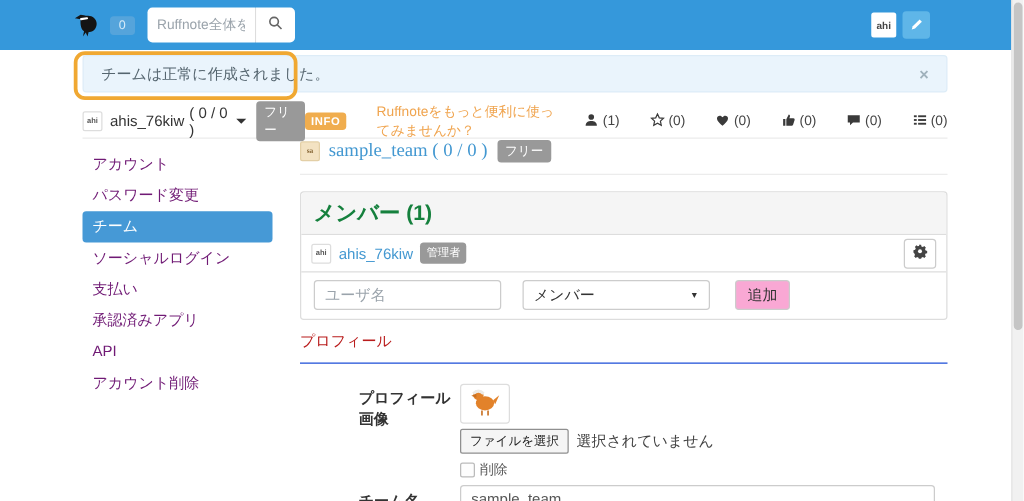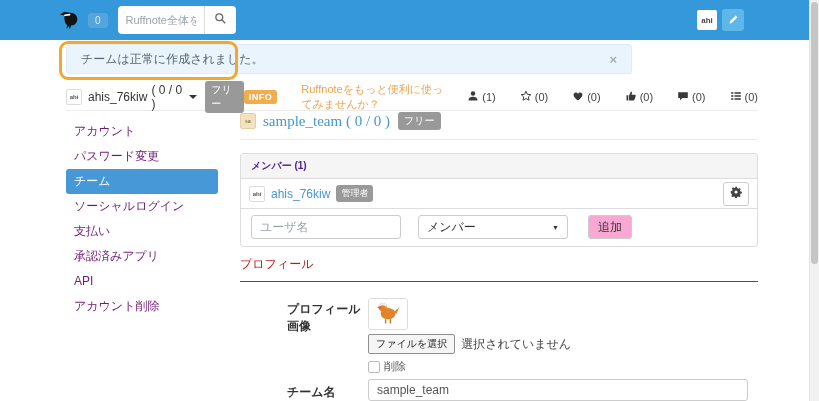--- a/index.html
+++ b/index.html
@@ -24,21 +24,21 @@
                 color:#444; display:flex; align-items:center; justify-content:center; cursor:pointer; }
   .edit-btn { width:22px; height:22px; background:#5fb6e8; border:none; border-radius:3px;
               display:flex; align-items:center; justify-content:center; cursor:pointer; }
 
   
   .scrollbar { position:absolute; right:0; top:0; width:10px; height:401px; background:#f1f1f1;
                border-left:1px solid #e3e3e3; }
   .scroll-thumb { position:absolute; left:1px; top:2px; width:7px; height:262px; background:#c5c5c5; border-radius:4px; }
 
   
-  .alert { position:absolute; left:66px; top:44px; width:566px; height:30px; background:#eaf4fc;
+  .alert { position:absolute; left:66px; top:44px; width:692px; height:30px; background:#eaf4fc;
            border:1px solid #ddecf7; border-radius:3px; display:flex; align-items:center;
            padding:0 14px; font-size:12px; color:#55656f; }
   .alert-close { margin-left:auto; color:#9fb1bc; font-size:13px; font-weight:bold; cursor:pointer; }
   .annotation { position:absolute; left:59px; top:41px; width:179px; height:39px;
                 border:3px solid #f0a832; border-radius:9px; z-index:6; pointer-events:none; }
 
   
   .userbar { position:absolute; left:66px; top:84px; width:692px; height:27px; display:flex;
              align-items:center; border-bottom:1px solid #ececec; font-size:12px; }
   .avatar-sm { width:16px; height:16px; border:1px solid #ddd; background:#fff; border-radius:2px;
@@ -59,22 +59,22 @@
   .sidebar { position:absolute; left:66px; top:119px; width:152px; font-size:12px; }
   .side-item { height:25px; line-height:25px; padding-left:8px; color:#701a75; border-radius:3px; cursor:pointer; }
   .side-item.active { background:#4699d6; color:#fff; }
 
   
   .main { position:absolute; left:240px; top:112px; width:518px; }
   .team-header { display:flex; align-items:center; padding-bottom:9px; border-bottom:1px solid #ececec;font-family:Liberation Serif, serif; }
   .team-title { font-size:15px; font-weight:normal; color:#4398d1; margin-left:7px; text-decoration:none; }
 
   .panel { margin-top:13px; border:1px solid #ddd; border-radius:3px; }
-  .panel-header { background:#f5f5f5; border-bottom:1px solid #ddd; padding:5px 10px; font-size:10px;
-                  font-weight:bold; color:#4c1d95; border-radius:3px 3px 0 0; }
+  .panel-header { background:#f5f5f5; border-bottom:1px solid #ddd; padding:5px 10px; font-size:17px;
+                  font-weight:bold; color:#15803d; border-radius:3px 3px 0 0; }
   .member-row { display:flex; align-items:center; padding:3px 8px; border-bottom:1px solid #ddd; height:30px; }
   .member-link { color:#4398d1; font-size:12px; margin-left:6px; text-decoration:none; }
   .role-badge { font-size:9px; padding:2px 5px; margin-left:6px; }
   .gear-btn { margin-left:auto; width:26px; height:24px; background:#fff; border:1px solid #ccc;
               border-radius:3px; display:flex; align-items:center; justify-content:center; cursor:pointer; }
   .add-row { display:flex; align-items:center; padding:6px 10px 7px; }
   .user-input { width:150px; height:24px; border:1px solid #ccc; border-radius:3px; padding:0 8px;
                 font-size:12px; color:#555; outline:none; }
   .user-input::placeholder { color:#9aa3ab; }
   .select-box { width:150px; height:24px; border:1px solid #ccc; border-radius:3px; background:#fff;

